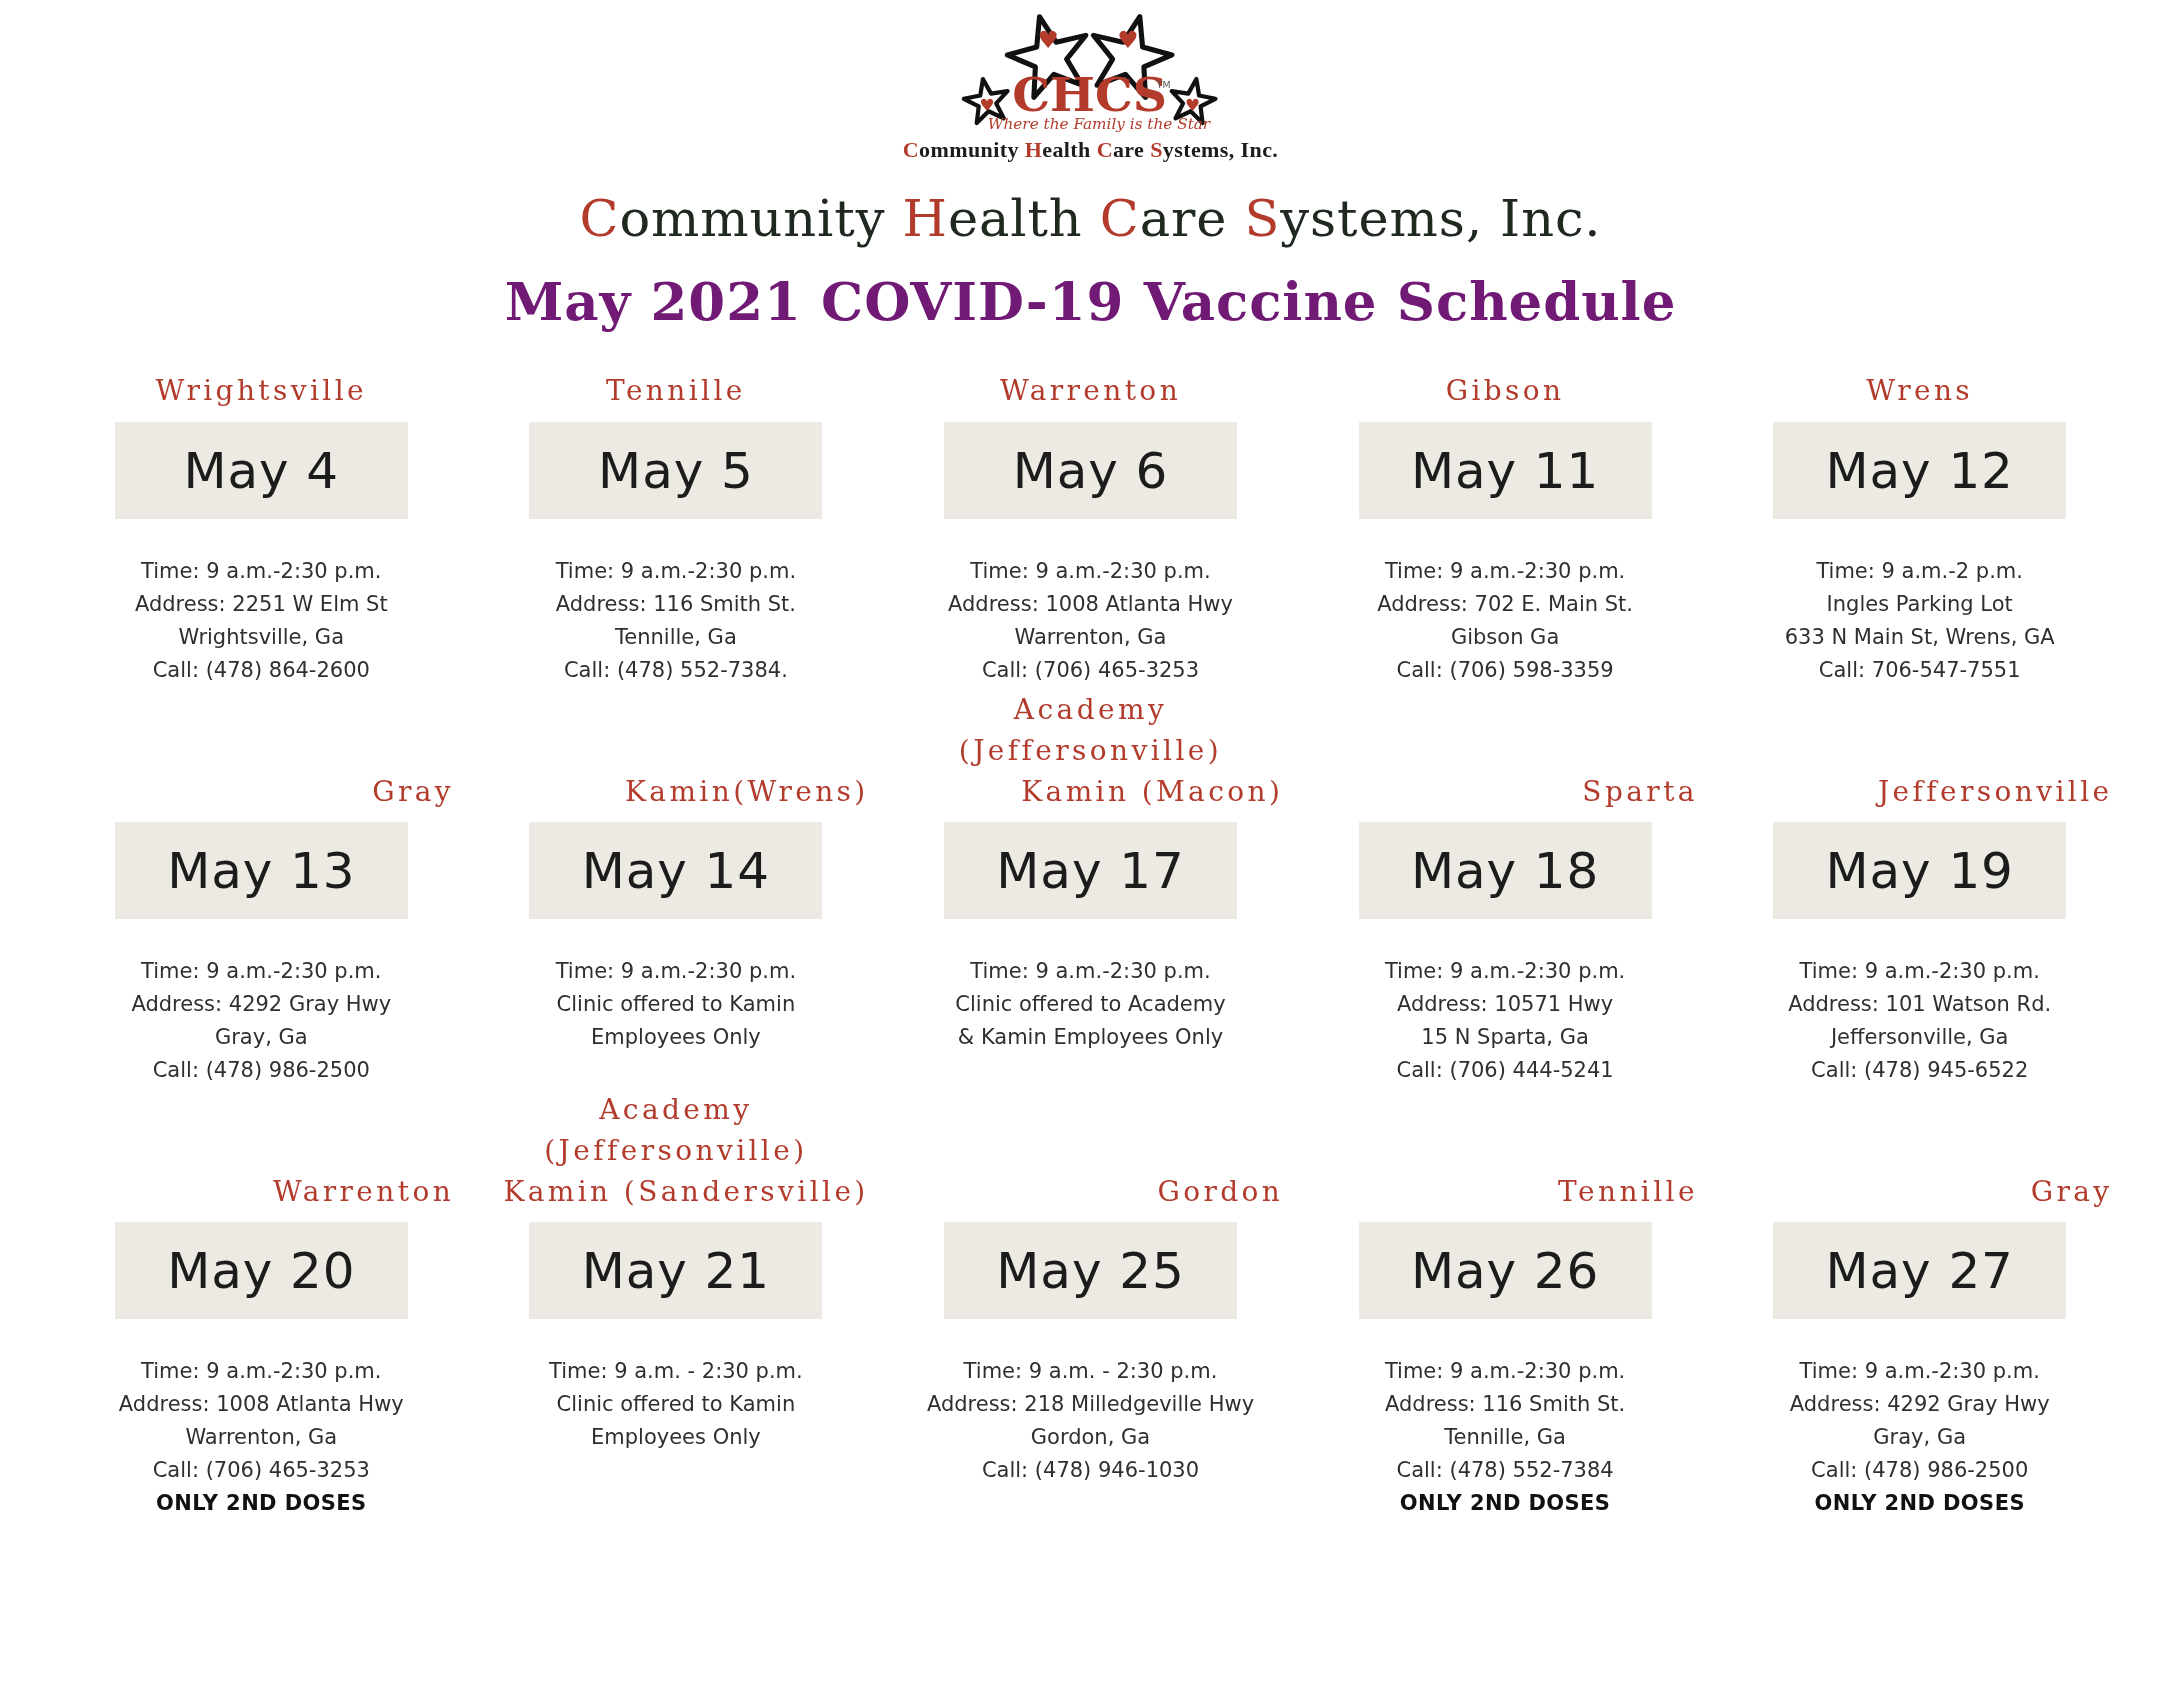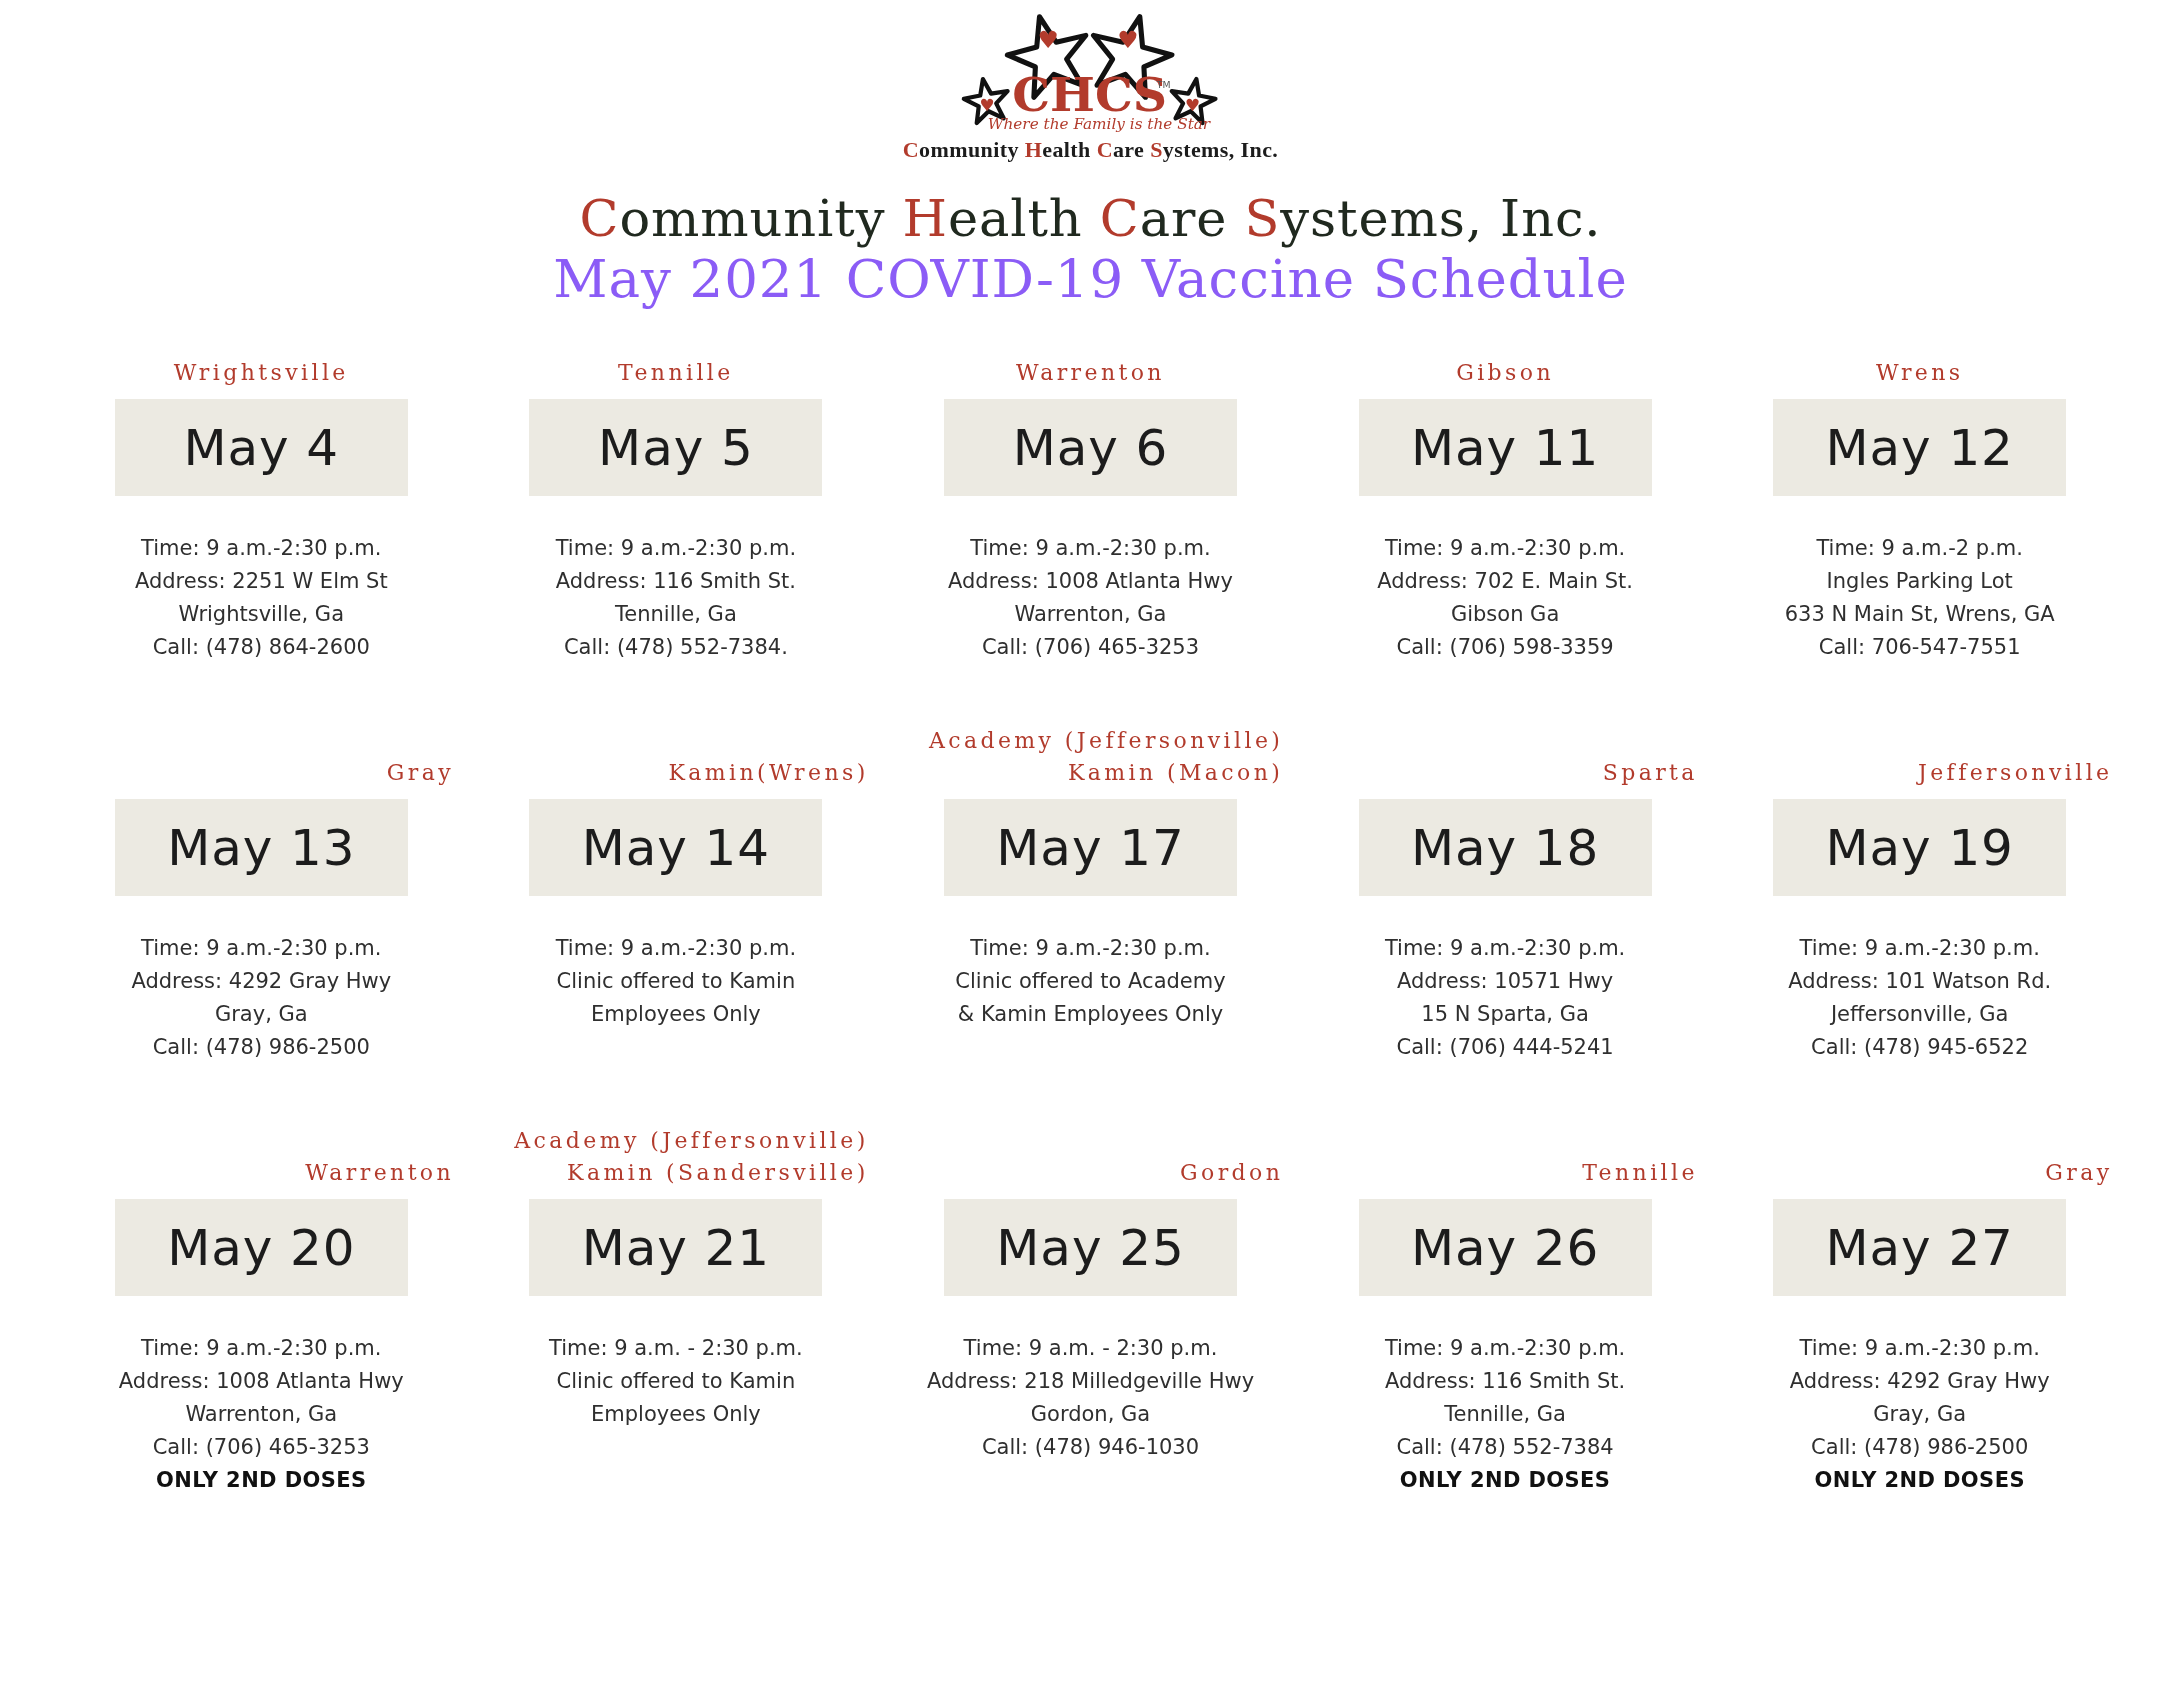--- a/index.html
+++ b/index.html
@@ -20,36 +20,36 @@
   .org-name .red{color:#b23b2c;}
 
   
   .page-title{
     margin-top:25.6px;text-align:center;
     font-family:"DejaVu Serif", serif;font-size:51px;color:#20291f;
     letter-spacing:0.9px;
   }
   .page-title .red{color:#b23b2c;}
   .page-subtitle{
-    text-align:center;
-    font-family:"DejaVu Serif", serif;font-weight:normal;
-    font-size:53px;color:#8b5cf6;letter-spacing:0.9px;
+    margin-top:22px;text-align:center;
+    font-family:"DejaVu Serif", serif;font-weight:bold;
+    font-size:53px;color:#701a75;letter-spacing:0.9px;
   }
 
   
   .grid{
     width:2044px;margin:37px auto 0;
     display:grid;grid-template-columns:repeat(5,1fr);
     column-gap:29px;row-gap:36px;
   }
   .card{text-align:center;}
   .card-head{
     display:flex;flex-direction:column;justify-content:flex-end;
     font-family:"DejaVu Serif", serif;color:#b23b2c;
-    font-size:22px;letter-spacing:3.4px;line-height:1.45;
+    font-size:28px;letter-spacing:3.4px;line-height:1.45;
   }
   .card.h1 .card-head{height:43px;}
   .card.h2 .card-head{height:89px;align-items:flex-end;}
   .date-box{
     margin:10.2px auto 0;width:76%;height:97px;
     background:#eceae2;
     display:flex;align-items:center;justify-content:center;
     font-size:50px;color:#1c1c1c;letter-spacing:0.9px;
   }
   .details{margin-top:36px;font-size:21px;color:#2f2f2f;line-height:1.57;}

